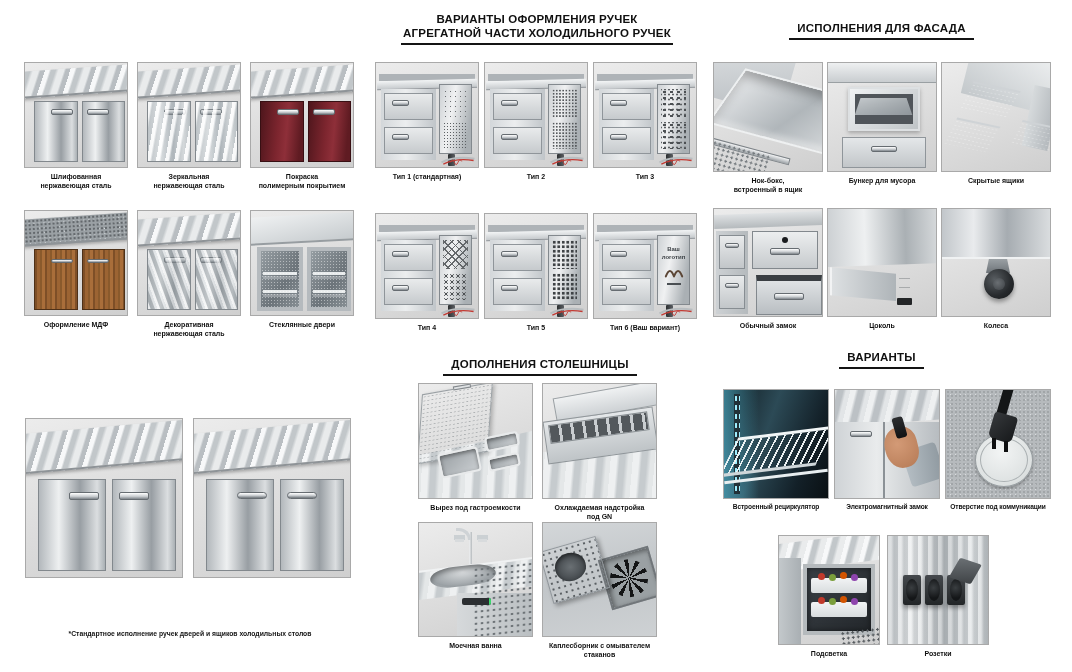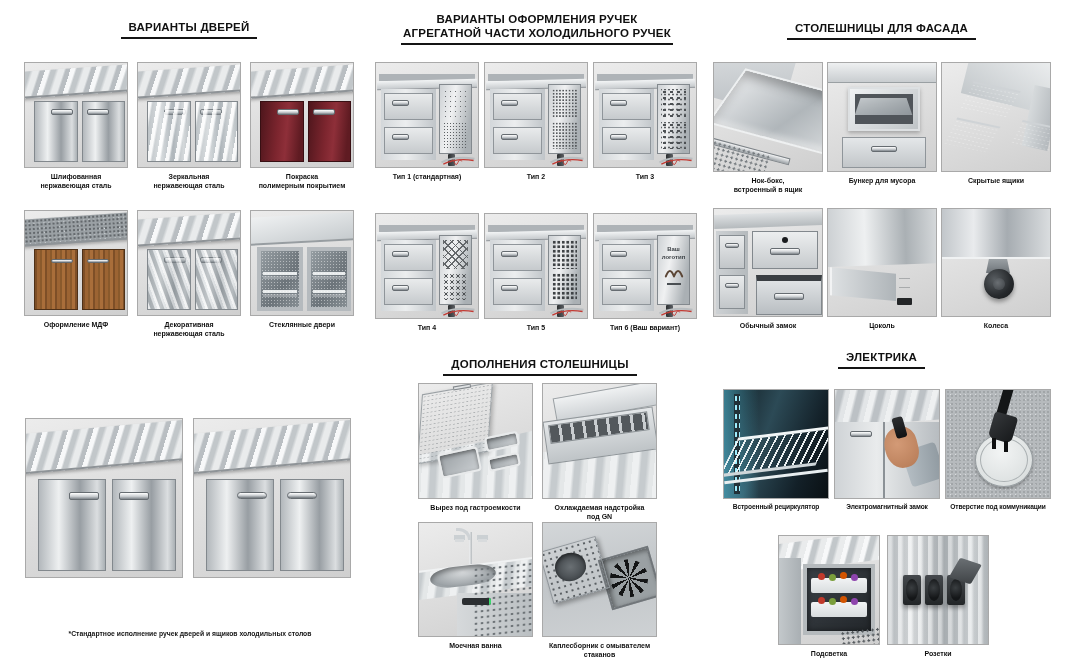--- a/index.html
+++ b/index.html
@@ -162,21 +162,20 @@
   .s-box{position:absolute;top:36%;width:18%;height:28%;background:linear-gradient(180deg,#45494d,#232628);border-radius:2px;box-shadow:0 3px 4px rgba(0,0,0,.35)}
   .s-box i{position:absolute;left:15%;top:12%;width:70%;height:76%;border-radius:50%;background:radial-gradient(circle at 45% 40%,#3a3e41,#141618 70%)}
   .sb1{left:15%}.sb2{left:37%}.sb3{left:59%}
   .s-lid{position:absolute;left:66%;top:22%;width:23%;height:20%;background:linear-gradient(160deg,#6b7074,#3f4346);transform:rotate(18deg) skewX(-12deg);border-radius:2px}
 </style>
 </head>
 <body>
 
 <div class="page">
 
-  <h2 class="sec-title" style="left:24px;top:20px;width:330px"><span class="u">ВАРИАНТЫ ДВЕРЕЙ</span></h2>
 
   <div class="row" style="left:24px;top:62px;gap:9px">
     <figure class="tile w104">
       <div class="ph h106 dtile">
         <div class="wt swirl"></div>
         <div class="door dl">
             <i class="hdl"></i>
           </div>
         <div class="door dr">
             <i class="hdl"></i>
@@ -504,21 +503,21 @@
           </div>
         <div class="tr1">
             <div class="hole"></div>
           </div>
       </div>
       <figcaption class="cap">Каплесборник с омывателем
 стаканов</figcaption>
     </figure>
   </div>
 
-  <h2 class="sec-title" style="left:713px;top:21px;width:337px"><span class="u">СТОЛЕШНИЦЫ ДЛЯ ФАСАДА</span></h2>
+  <h2 class="sec-title" style="left:713px;top:21px;width:337px"><span class="u">ИСПОЛНЕНИЯ ДЛЯ ФАСАДА</span></h2>
 
   <div class="row" style="left:713px;top:62px;gap:4px">
     <figure class="tile w110">
       <div class="ph h110 f-knock">
         <div class="kc"></div>
         <div class="kb"></div>
         <div class="kr"></div>
         <div class="kf"></div>
       </div>
       <figcaption class="cap">Нок-бокс,
@@ -584,21 +583,21 @@
     <figure class="tile w110">
       <div class="ph h109 f-whl">
         <div class="wb"></div>
         <div class="wbr"></div>
         <div class="ww"></div>
       </div>
       <figcaption class="cap">Колеса</figcaption>
     </figure>
   </div>
 
-  <h2 class="sec-title" style="left:713px;top:350px;width:337px"><span class="u">ЭЛЕКТРИКА</span></h2>
+  <h2 class="sec-title" style="left:713px;top:350px;width:337px"><span class="u">ВАРИАНТЫ</span></h2>
 
   <div class="row" style="left:723px;top:389px;gap:5px">
     <figure class="tile w106">
       <div class="ph h110 e-rec">
         <div class="glow"></div>
         <div class="post"></div>
         <div class="shelf"></div>
         <div class="bar"></div>
       </div>
       <figcaption class="cap cap-sm">Встроенный рециркулятор</figcaption>

